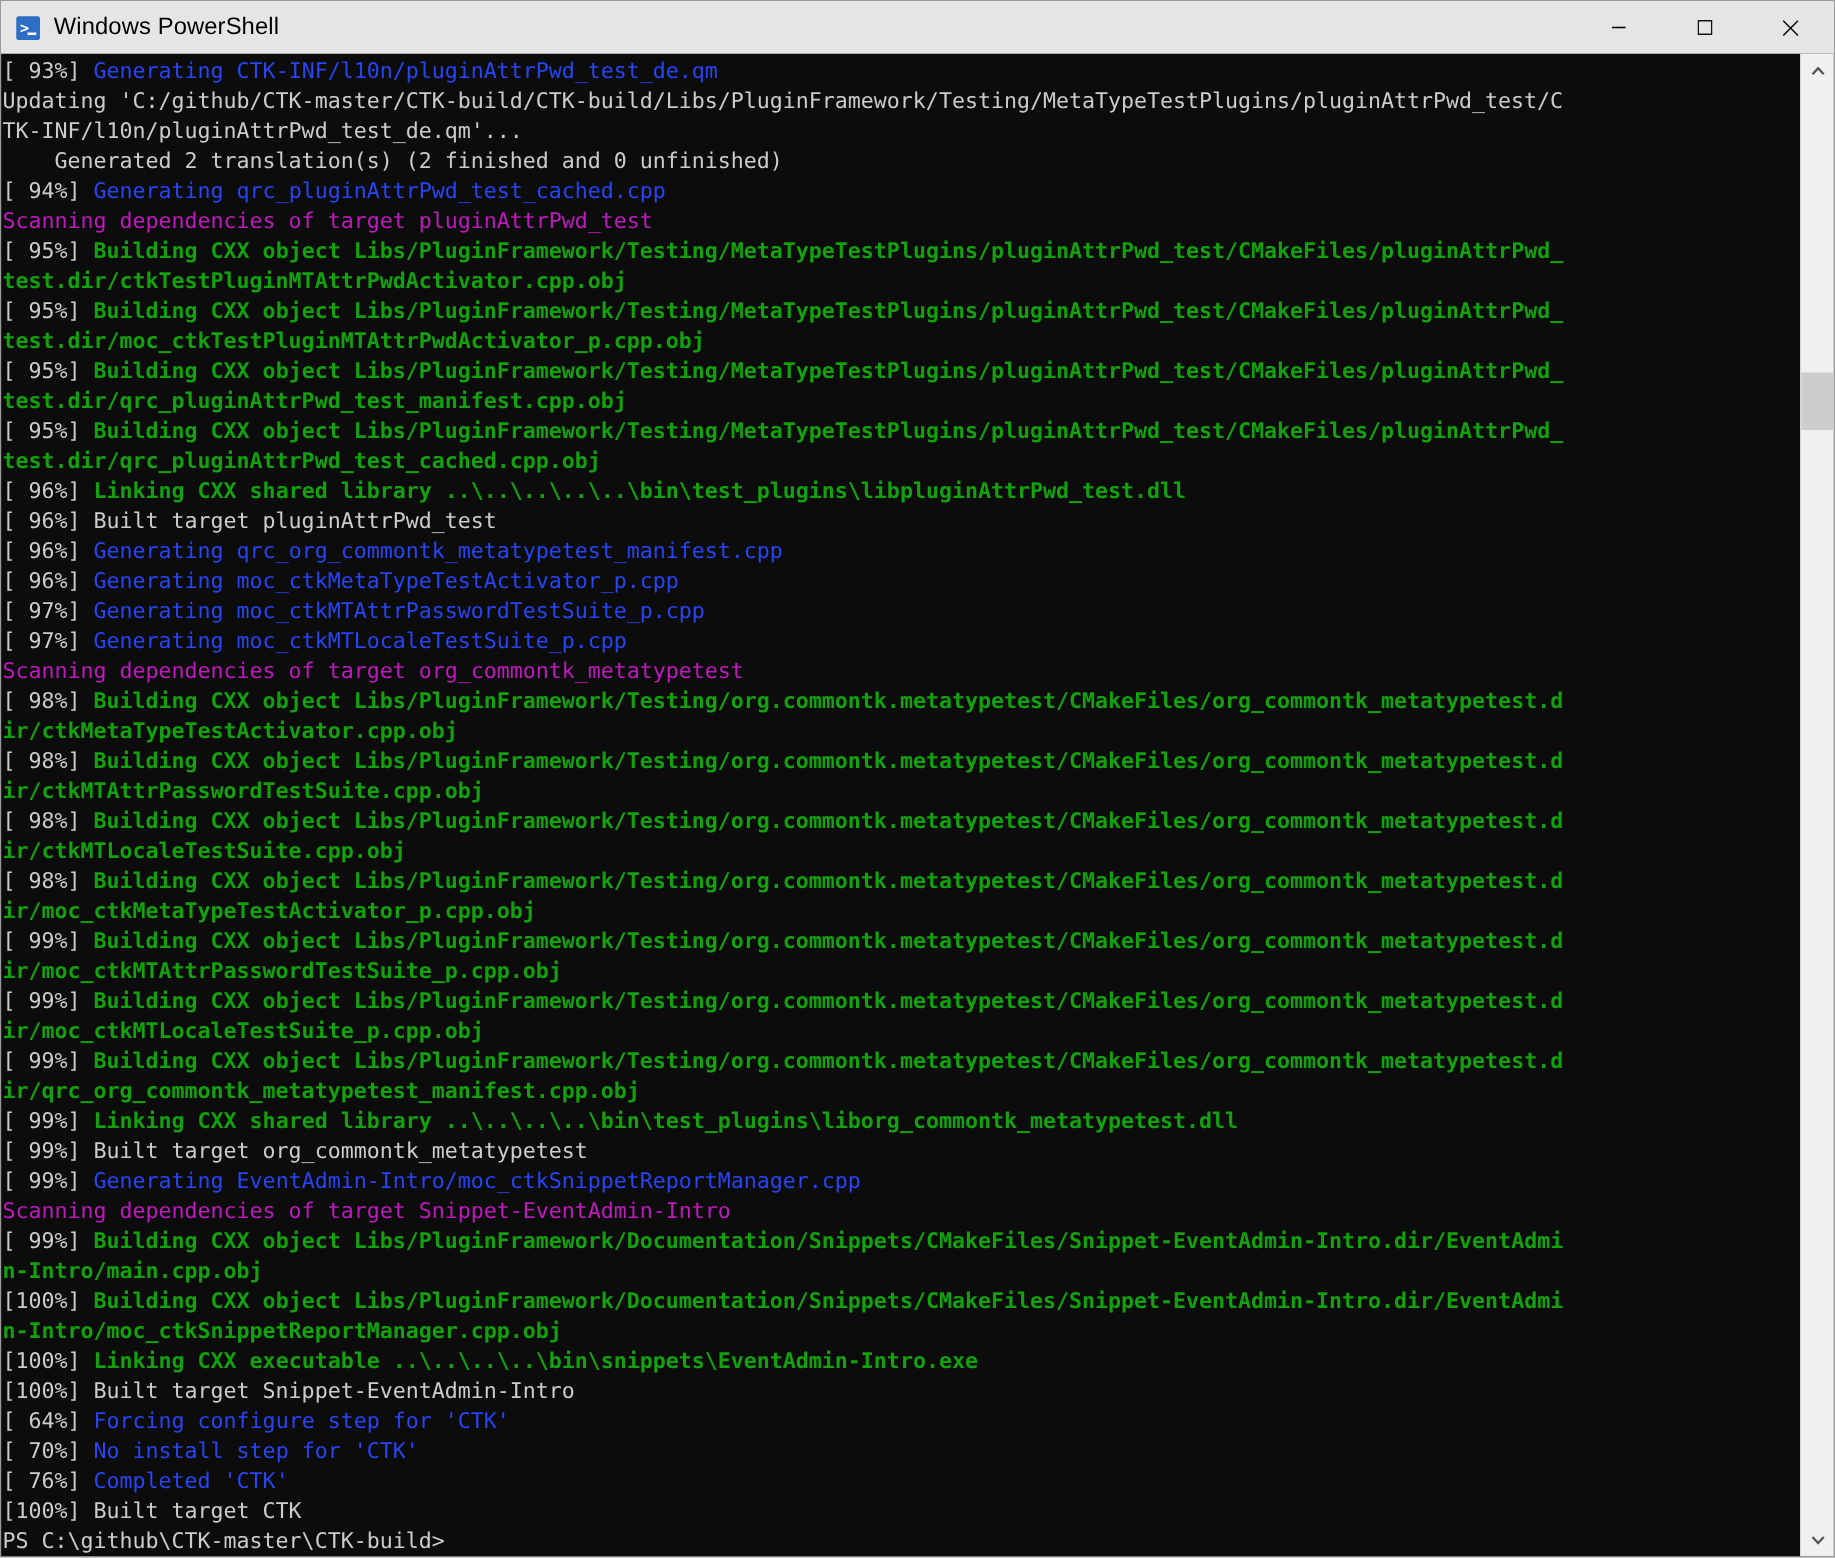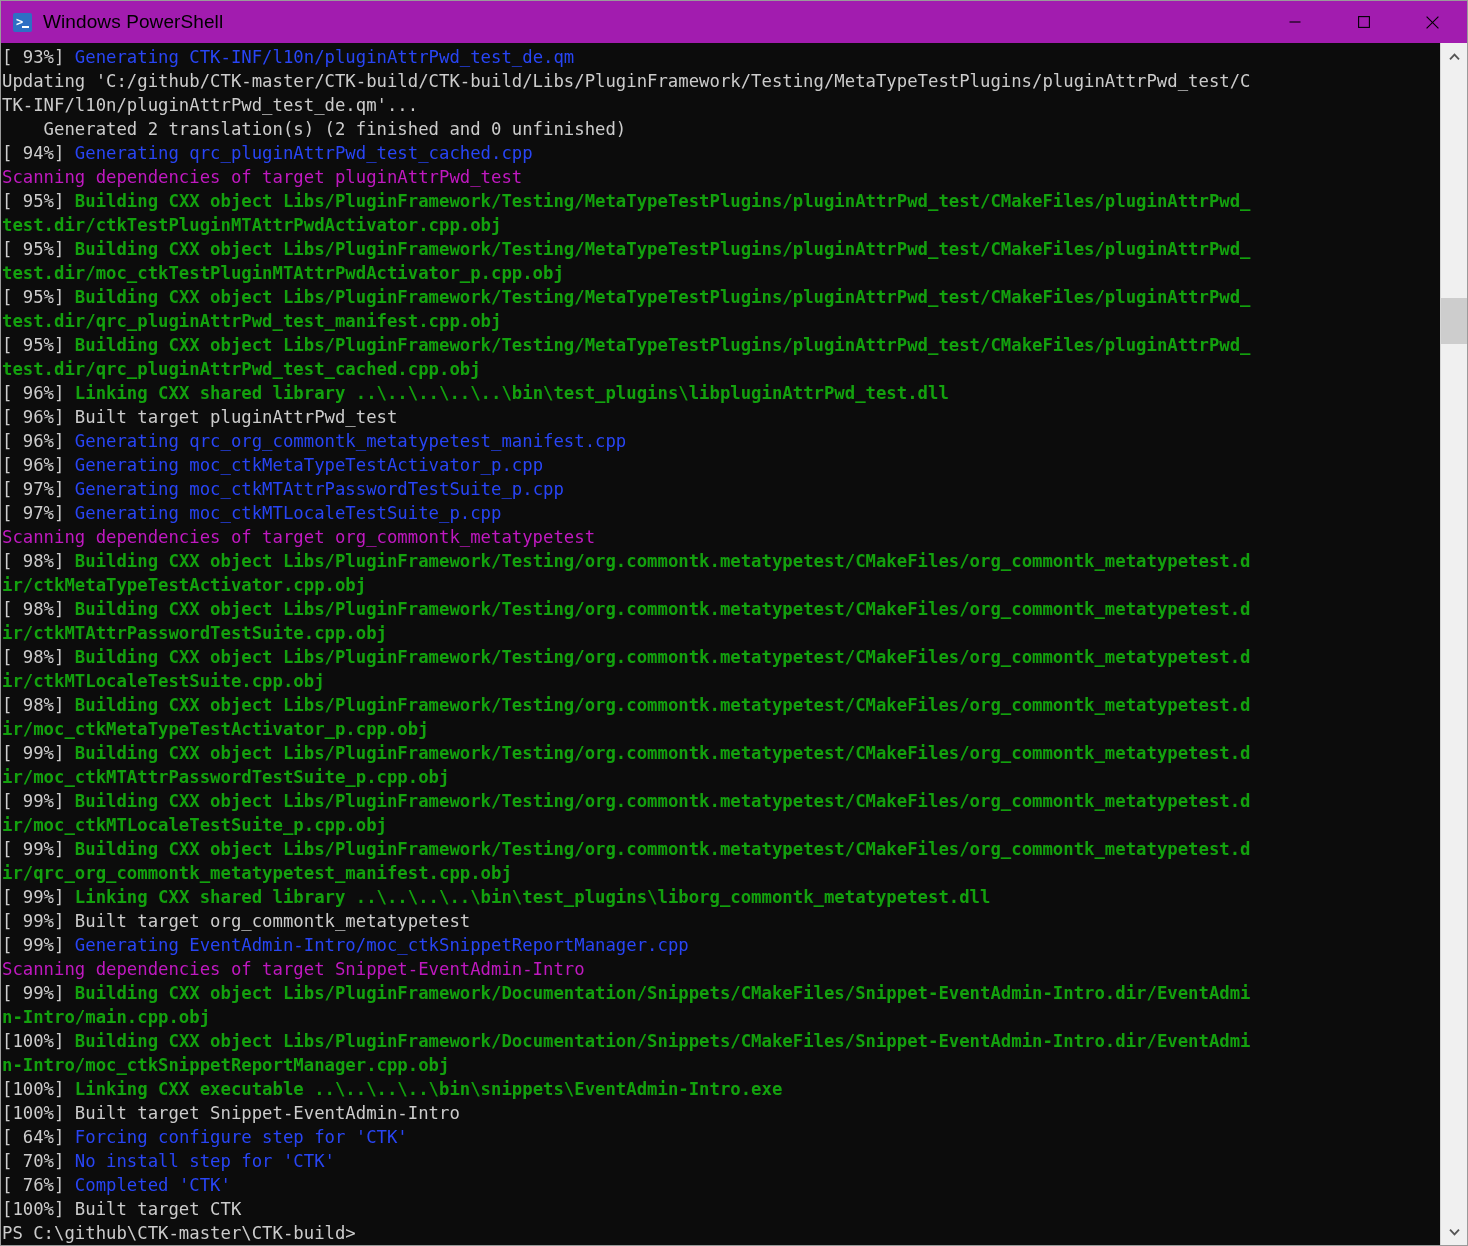--- a/index.html
+++ b/index.html
@@ -14,21 +14,21 @@
     width: 1468px; height: 1246px;
     display: flex; flex-direction: column;
     background: #ffffff;
     border: 1px solid #9a9a9a;
     position: relative;
   }
   
   .titlebar {
     height: 42px;
     min-height: 42px;
-    background: #a21caf;
+    background: #e5e5e5;
     display: flex;
     position: relative;
     border-bottom: 0;
   }
   .title-left {
     display: flex;
     align-items: center;
     padding-left: 12px;
     gap: 11px;
     flex: 1;

